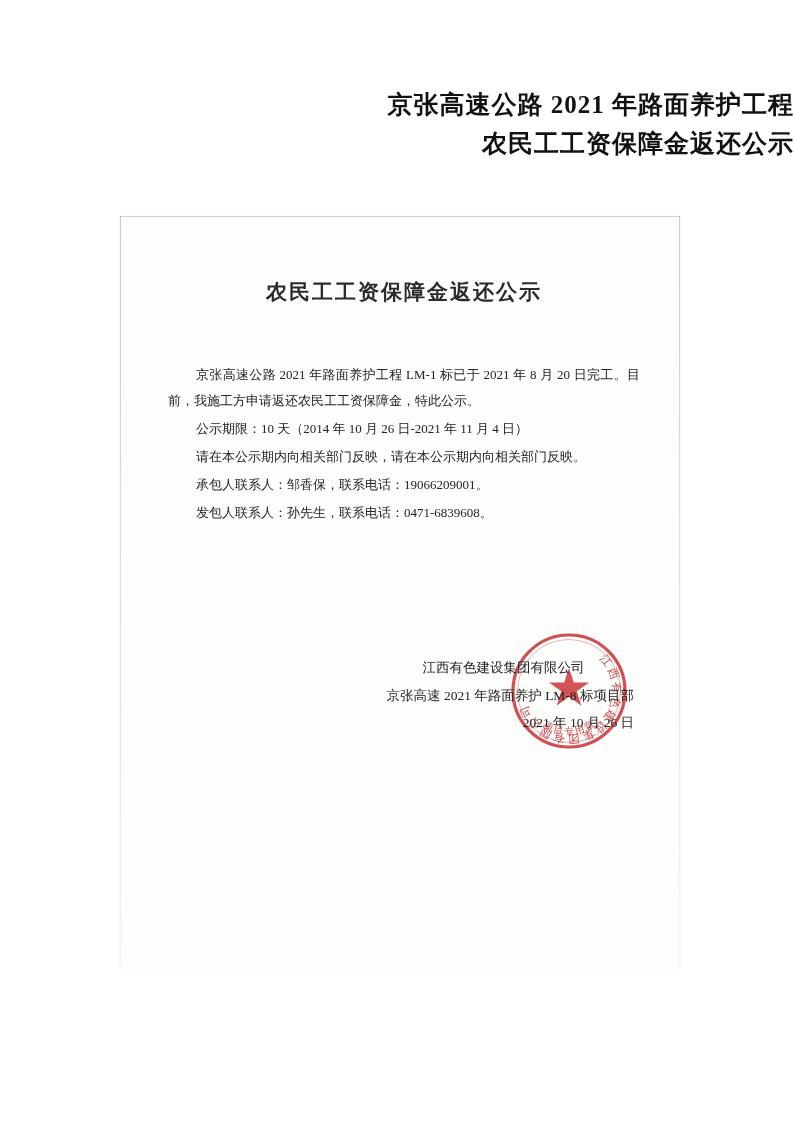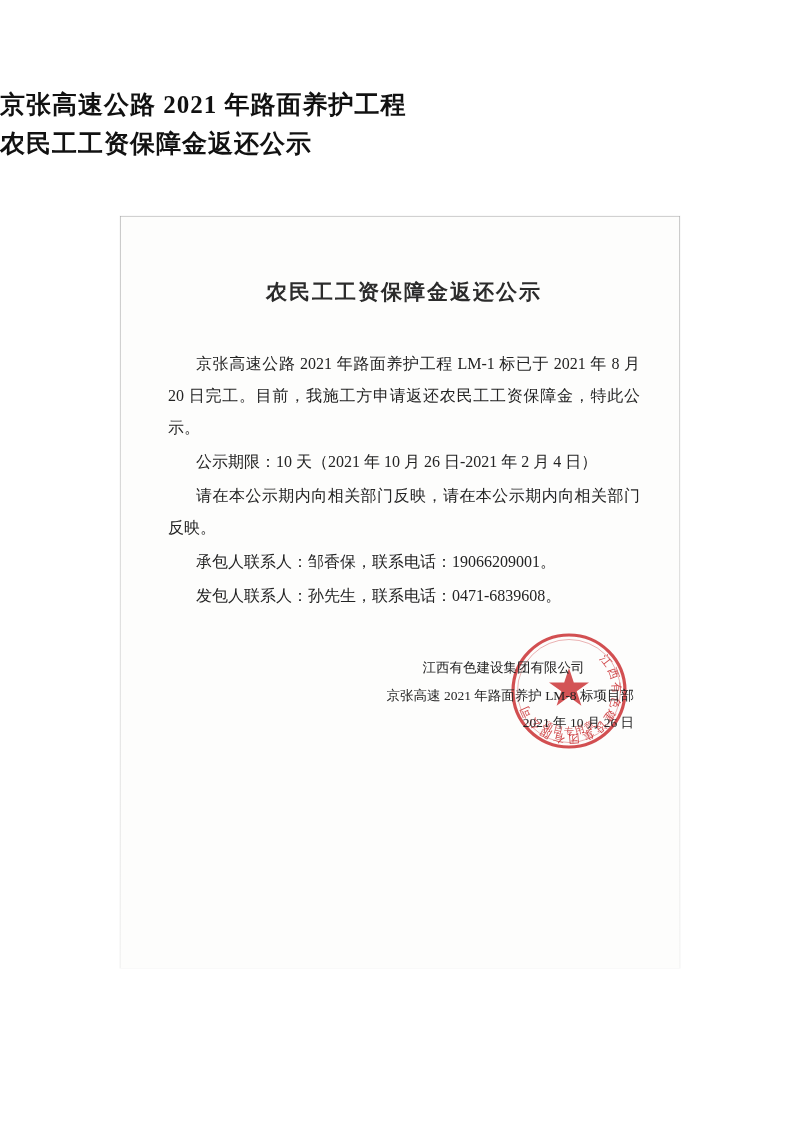--- a/index.html
+++ b/index.html
@@ -19,21 +19,21 @@
   .page {
     position: relative;
     width: 794px;
     height: 1123px;
     box-sizing: border-box;
   }
 
   
   .doc-heading {
     padding-top: 86px;
-    text-align: left;
+    text-align: right;
     font-weight: bold;
     font-size: 25px;
     line-height: 1.55;
     letter-spacing: 1px;
     color: #111111;
   }
   .doc-heading .line {
     display: block;
   }
 
@@ -87,22 +87,22 @@
     margin-top: 62px;
     text-align: center;
     font-family: "Liberation Sans", "DejaVu Sans", sans-serif;
     font-weight: bold;
     font-size: 21px;
     letter-spacing: 2px;
     color: #2b2b2b;
   }
 
   .body-block {
-    margin-top: 42px;
-    font-size: 16px;
+    margin-top: 56px;
+    font-size: 13px;
     line-height: 2.0;
     color: #232323;
     text-align: justify;
   }
   .para {
     text-indent: 28px;
     margin: 0;
   }
   .para + .para {
     margin-top: 2px;
@@ -149,21 +149,21 @@
 
   <div class="scan-sheet">
     <div class="scan-top-edge"></div>
 
     <div class="scan-inner">
 
       <div class="scan-title">农民工工资保障金返还公示</div>
 
       <div class="body-block">
         <p class="para">京张高速公路 2021 年路面养护工程 LM-1 标已于 2021 年 8 月 20 日完工。目前，我施工方申请返还农民工工资保障金，特此公示。</p>
-        <p class="para">公示期限：10 天（2021 年 10 月 26 日-2021 年 2 月 4 日）</p>
+        <p class="para">公示期限：10 天（2014 年 10 月 26 日-2021 年 11 月 4 日）</p>
         <p class="para">请在本公示期内向相关部门反映，请在本公示期内向相关部门反映。</p>
         <p class="para">承包人联系人：邹香保，联系电话：19066209001。</p>
         <p class="para">发包人联系人：孙先生，联系电话：0471-6839608。</p>
       </div>
 
       <div class="stamp">
         <svg width="126" height="126" viewBox="0 0 126 126" aria-hidden="true">
           <defs>
             <path id="ringpath" d="M 63,63 m 0,-44 a 44,44 0 1,1 -0.1,0"></path>
             <path id="ringpath2" d="M 63,63 m -40,18 a 44,44 0 0,0 80,0"></path>

